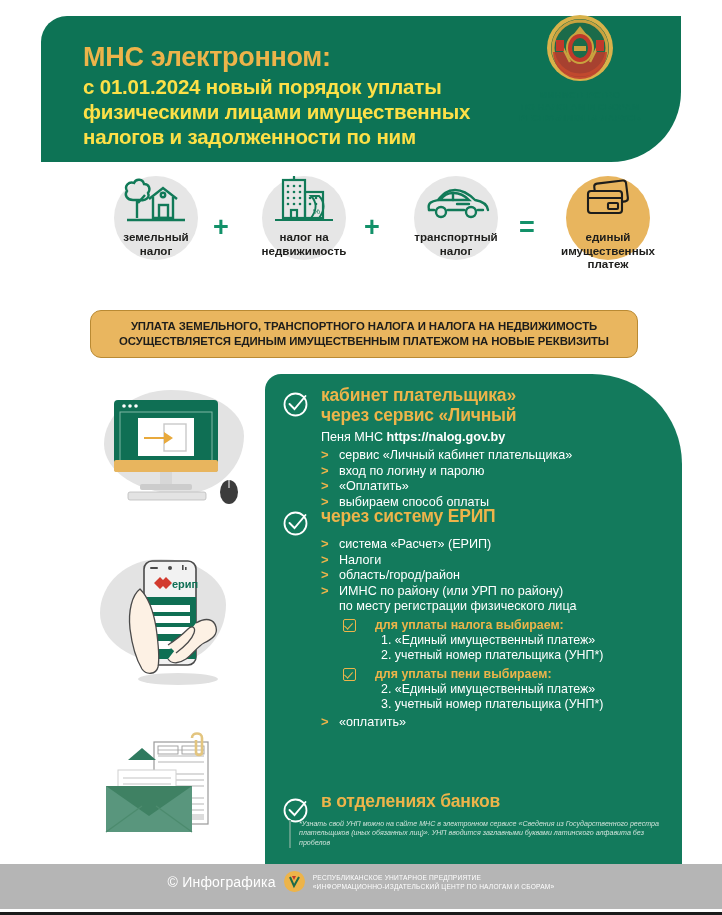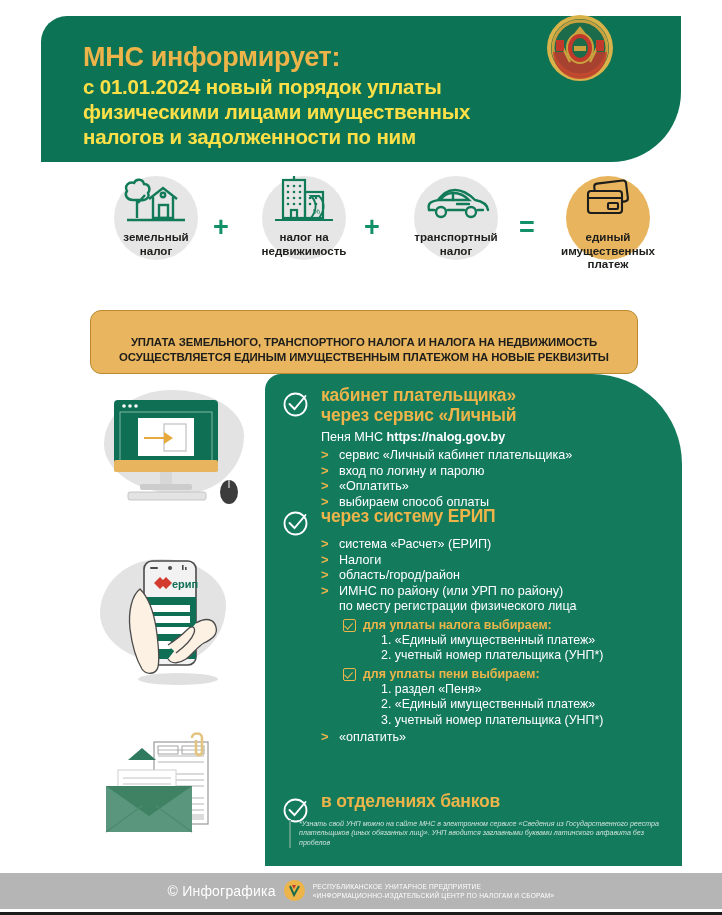--- a/index.html
+++ b/index.html
@@ -27,66 +27,66 @@
   .fcircle.accent{background:#e8b55e;}
   .ficon{position:relative;z-index:2;height:58px;display:flex;align-items:flex-end;
          justify-content:center;}
   .flabel{position:relative;z-index:2;margin-top:2px;font-size:11.6px;font-weight:bold;
           color:#1d1d1b;line-height:13.5px;}
   .op{position:absolute;top:42px;font-size:27px;font-weight:bold;color:#129169;}
 
   
   .banner{position:absolute;left:90px;top:310px;width:548px;box-sizing:border-box;
           background:#e9b65f;border:1.6px solid #b98a33;border-radius:11px;
-          padding:24px 10px 9px;text-align:center;}
+          padding:8px 10px 9px;text-align:center;}
   .banner-line{font-size:11.4px;font-weight:bold;color:#1d1d1b;line-height:14.5px;
                letter-spacing:-0.1px;}
 
   
   .panel{position:absolute;left:265px;top:374px;width:417px;height:492px;background:#137a5c;
          border-top-right-radius:90px;border-top-left-radius:16px;}
   .sec{position:absolute;left:0;width:417px;}
   .check{position:absolute;left:17px;width:27px;height:27px;}
   .sec-title{position:absolute;left:56px;color:#edb44a;font-size:17.5px;font-weight:bold;
              line-height:19.5px;letter-spacing:-0.2px;}
   .body-txt{position:absolute;left:56px;color:#ffffff;font-size:12.6px;line-height:15.6px;}
   .row{position:relative;padding-left:18px;color:#ffffff;font-size:12.6px;line-height:15.6px;
        white-space:nowrap;}
   .row .ch{position:absolute;left:0;top:-1px;color:#edb44a;font-weight:bold;font-size:13px;}
   .sub{position:relative;margin-top:2px;padding-left:22px;}
   .sub-head{position:relative;color:#edb44a;font-size:12.4px;font-weight:bold;
-            padding-left:20px;line-height:16px;}
+            padding-left:32px;line-height:16px;}
   .cbox{position:absolute;left:0;top:2px;width:11px;height:11px;border:1.4px solid #edb44a;
         border-radius:2px;}
   .cbox:after{content:"";position:absolute;left:2px;top:1px;width:4px;height:7px;
               border:solid #edb44a;border-width:0 1.5px 1.5px 0;transform:rotate(42deg);}
   .num{color:#ffffff;font-size:12.4px;line-height:15.4px;padding-left:38px;white-space:nowrap;}
   .footnote{position:absolute;left:24px;top:446px;width:368px;color:#cfe3da;font-size:7.1px;
             font-style:italic;line-height:9.3px;padding-left:8px;border-left:2px solid #5d9d87;}
 
   
   .illu{position:absolute;}
   .blob{position:absolute;background:#e3e3e3;border-radius:48% 52% 44% 56%/52% 44% 56% 48%;}
 
   
-  .footer{position:absolute;left:0;bottom:3px;width:722px;height:36px;background:#b5b5b5;}
+  .footer{position:absolute;left:0;bottom:3px;width:722px;height:45px;background:#b5b5b5;}
   .foot-in{position:absolute;left:0;top:0;width:722px;height:35px;display:flex;
            align-items:center;justify-content:center;}
   .foot-c{color:#ffffff;font-size:14px;letter-spacing:0.2px;}
   .foot-logo{width:21px;height:21px;border-radius:50%;background:#edb44a;margin:0 8px;
              position:relative;}
   .foot-txt{color:#ffffff;font-size:6.6px;line-height:9px;letter-spacing:0.2px;}
 </style>
 </head>
 <body>
 
 <div class="page">
 
   <div class="header">
-    <div class="hdr-title">МНС информирует:</div>
+    <div class="hdr-title">МНС электронном:</div>
     <div class="hdr-sub">с 01.01.2024 новый порядок уплаты физическими лицами имущественных налогов и задолженности по ним</div>
   </div>
 
   <div class="emblem-wrap">
     <div class="emblem">
       <svg viewBox="0 0 72 72" width="72" height="72">
         <circle cx="36" cy="36" r="33" fill="#d9b24a"></circle>
         <circle cx="36" cy="36" r="29" fill="#1c6b4a"></circle>
         <path d="M36 9 A27 27 0 0 1 36 63 A27 27 0 0 1 36 9" fill="none" stroke="#c9a23f" stroke-width="3"></path>
         <path d="M9 40 a27 27 0 0 0 54 0 z" fill="#c0392b" opacity="0.85"></path>
@@ -333,21 +333,20 @@
           </div>
           <div class="num">1. «Единый имущественный платеж»</div>
           <div class="num">2. учетный номер плательщика (УНП*)</div>
         </div>
 
         <div class="sub">
           <div class="sub-head">
             <span class="cbox"></span>
             <span>для уплаты пени выбираем:</span>
           </div>
-          <div class="num">1. раздел «Пеня»</div>
           <div class="num">2.  «Единый имущественный платеж»</div>
           <div class="num">3. учетный номер плательщика (УНП*)</div>
         </div>
 
         <div class="row" style="margin-top:2px;"><span class="ch">&gt;</span><span>«оплатить»</span></div>
       </div>
     </div>
 
     <div class="sec" style="top:418px;">
       <div class="check" style="top:4px;">

